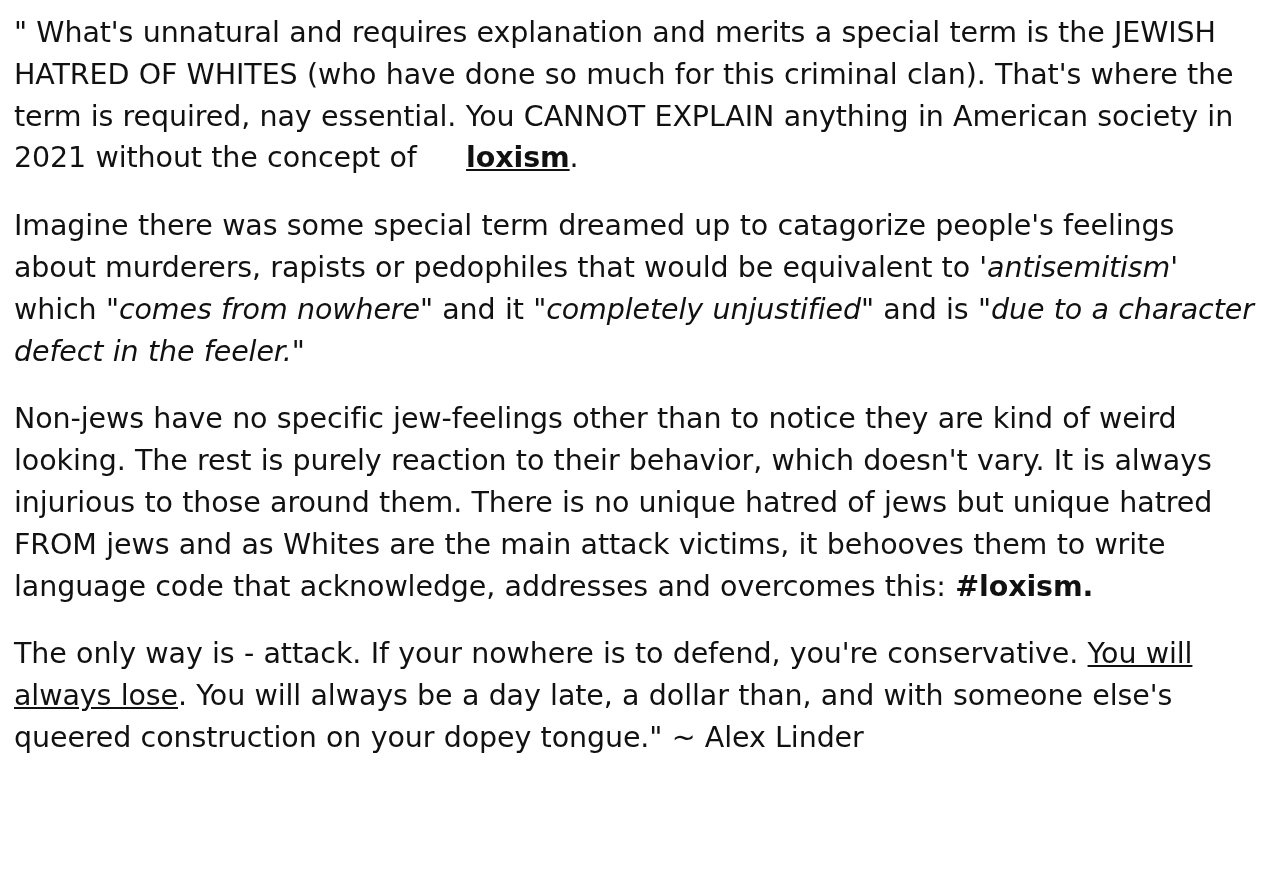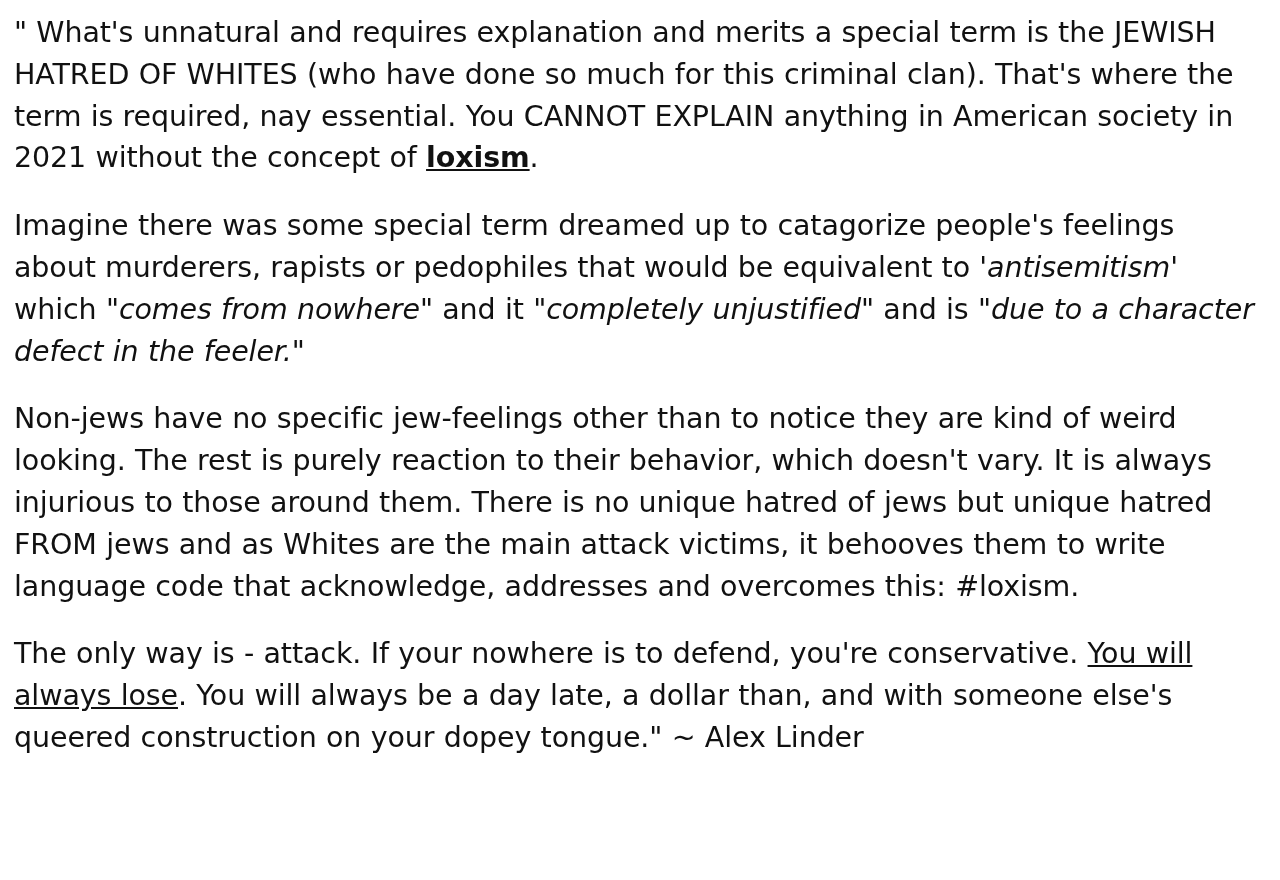--- a/index.html
+++ b/index.html
@@ -29,26 +29,27 @@
     word-spacing: 0.4px;
   }
   .para:last-child {
     margin-bottom: 0;
   }
   .u {
     text-decoration: underline;
     text-underline-offset: 2px;
   }
   .b {
-    font-weight: 400;
+    font-weight: 700;
   }
   .bu {
     font-weight: 700;
     text-decoration: underline;
     text-underline-offset: 2px;
+    margin-left: 40px;
   }
   .i {
     font-style: italic;
     margin-top: 14px;
   }
 </style>
 </head>
 <body>
 
 <div class="page">

